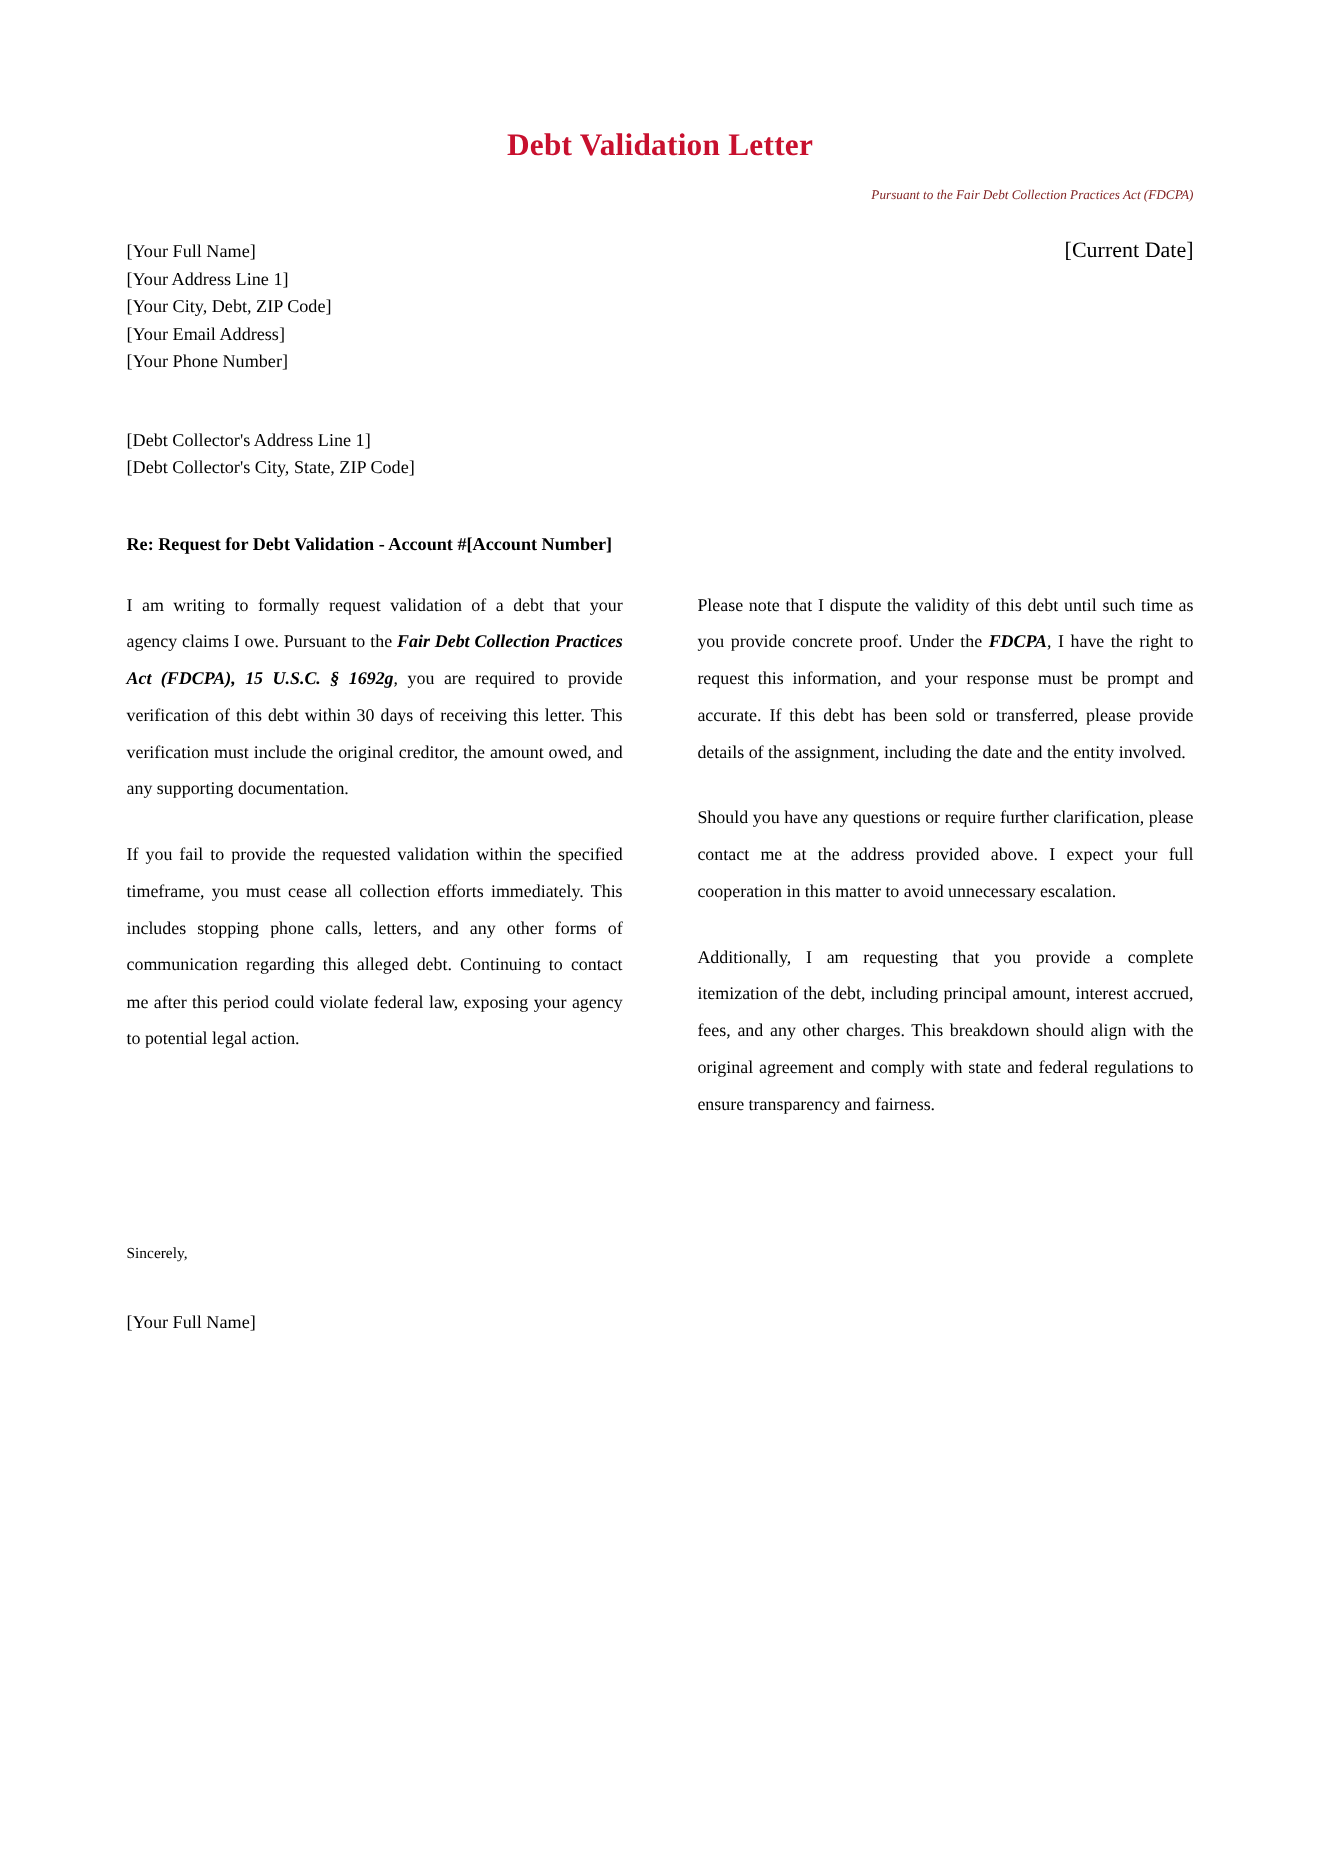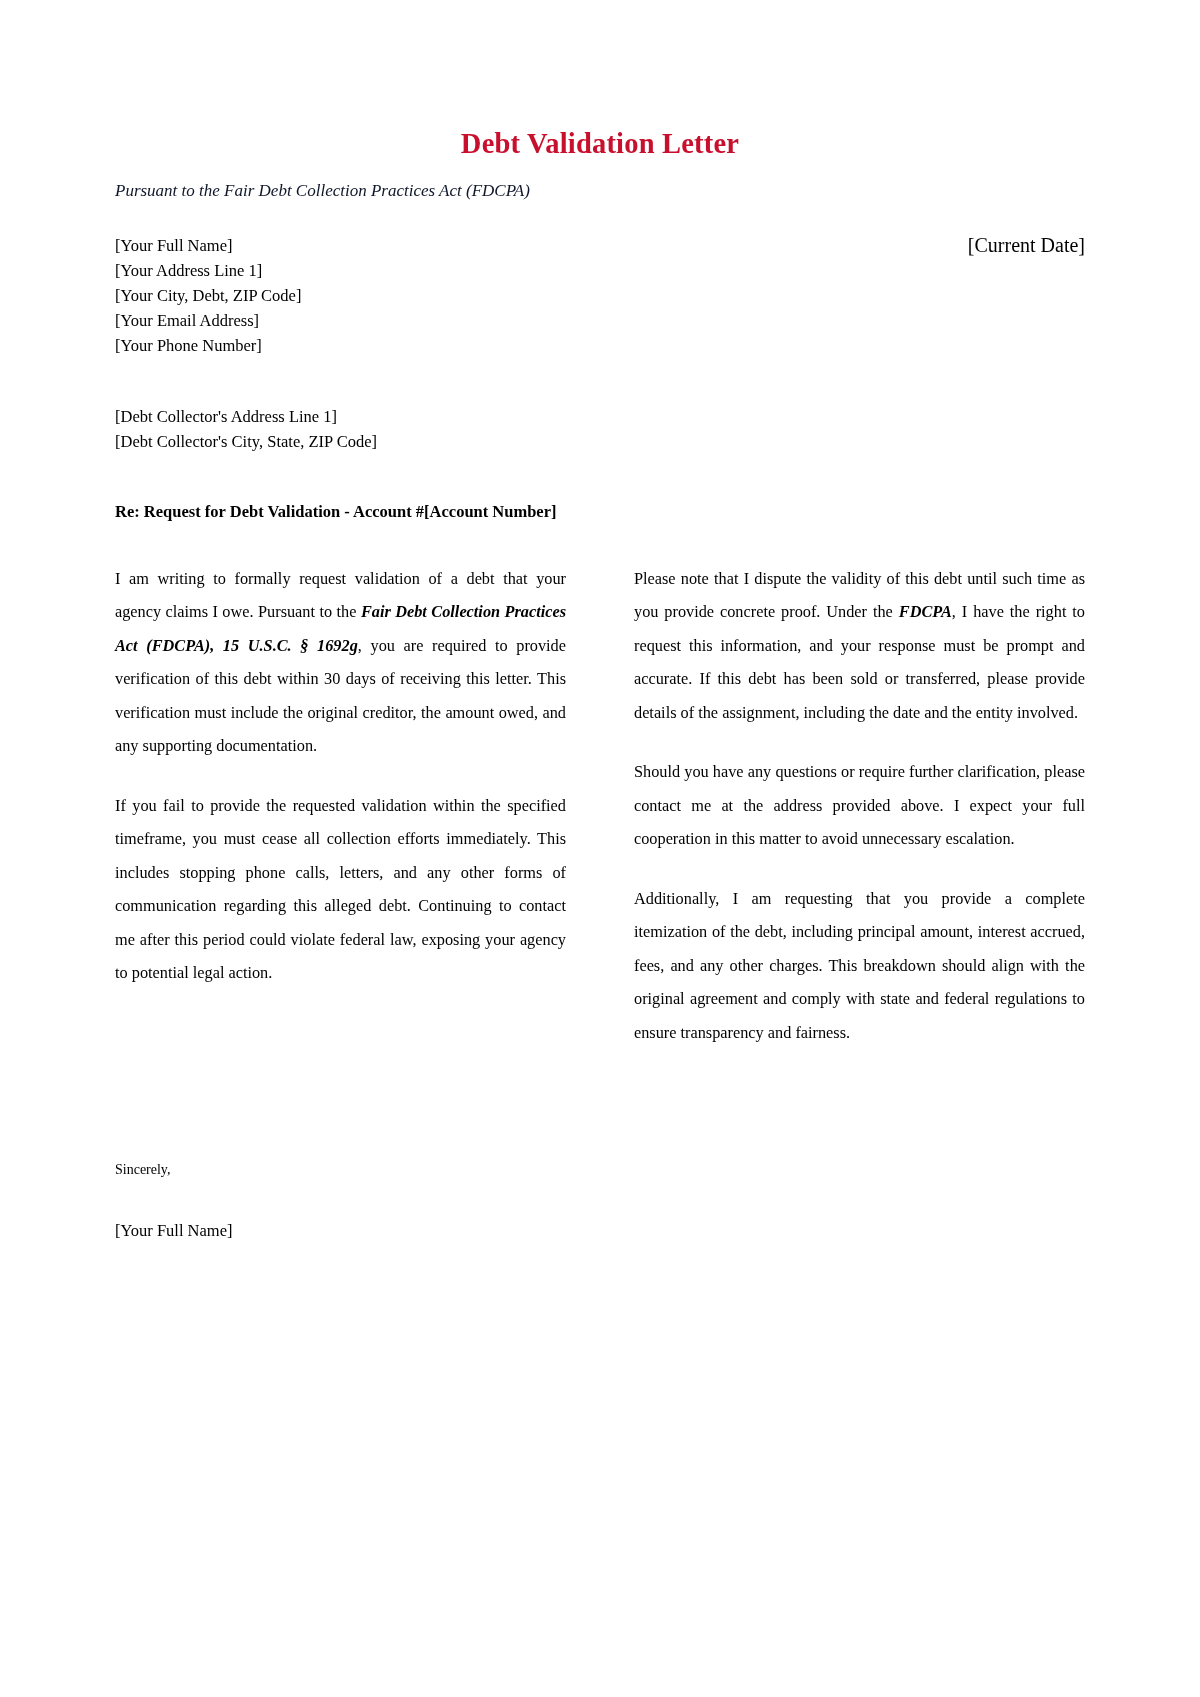--- a/index.html
+++ b/index.html
@@ -13,41 +13,41 @@
     font-family: "Liberation Serif", "DejaVu Serif", serif;
     color: #000000;
     -webkit-font-smoothing: antialiased;
   }
   .page {
     position: relative;
     width: 1200px;
     height: 1361px;
     background: #ffffff;
     box-sizing: border-box;
-    padding: 16px 115px;
+    padding: 5px 115px;
   }
   
   .doc-title {
     margin: 0;
     padding-top: 112px;
     text-align: center;
     font-size: 28.5px;
     font-weight: bold;
     color: #c8102e;
     letter-spacing: 0.2px;
     line-height: 1.1;
   }
   .doc-subtitle {
     margin: 0;
     padding-top: 22px;
-    text-align: left;
-    font-size: 17px;
+    text-align: right;
+    font-size: 12px;
     font-style: italic;
     font-weight: normal;
-    color: #0f172a;
+    color: #7f1d1d;
     line-height: 1.2;
   }
   
   .letter-head {
     display: flex;
     justify-content: space-between;
     align-items: flex-start;
     margin-top: 31px;
   }
   .sender-block {
@@ -82,21 +82,21 @@
   }
   
   .salutation {
     margin-top: 28px;
     font-size: 16.5px;
     line-height: 24px;
   }
   
   .body-columns {
     display: flex;
-    margin-top: 38px;
+    margin-top: 26px;
     gap: 68px;
   }
   .body-col {
     flex: 1 1 0;
     min-width: 0;
   }
   .body-para {
     margin: 0 0 26px 0;
     font-size: 16.3px;
     line-height: 33.5px;

